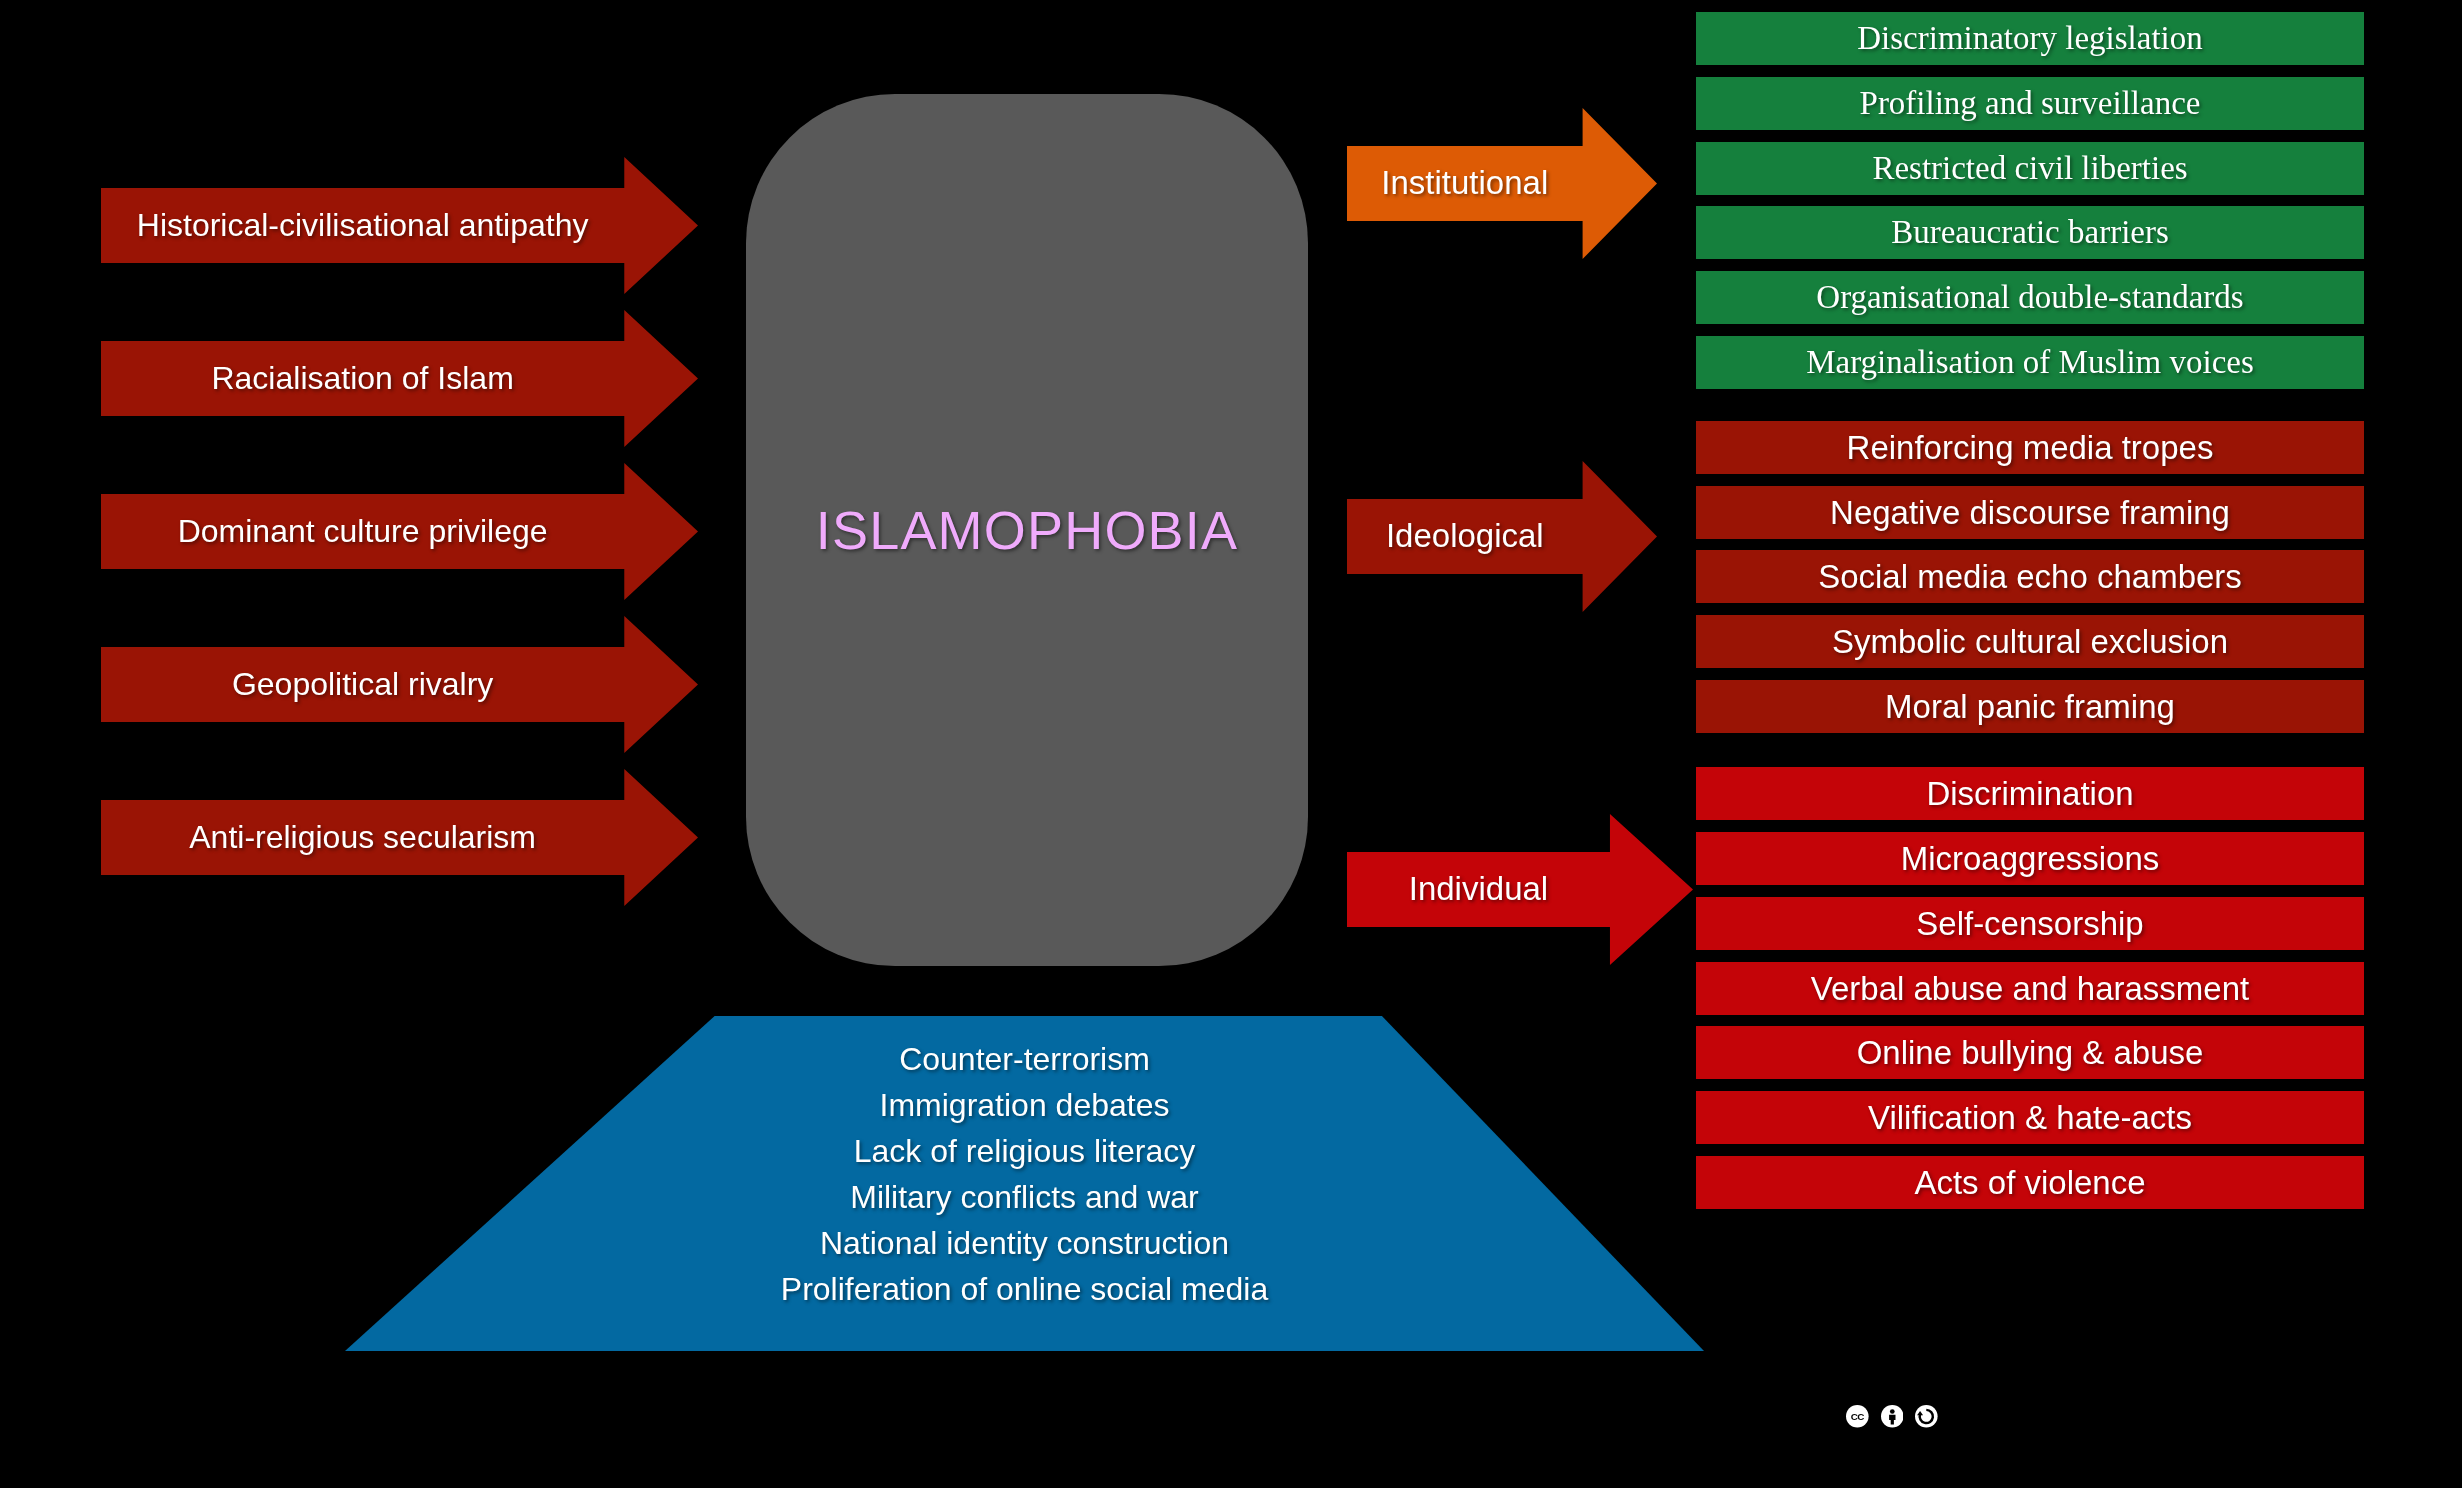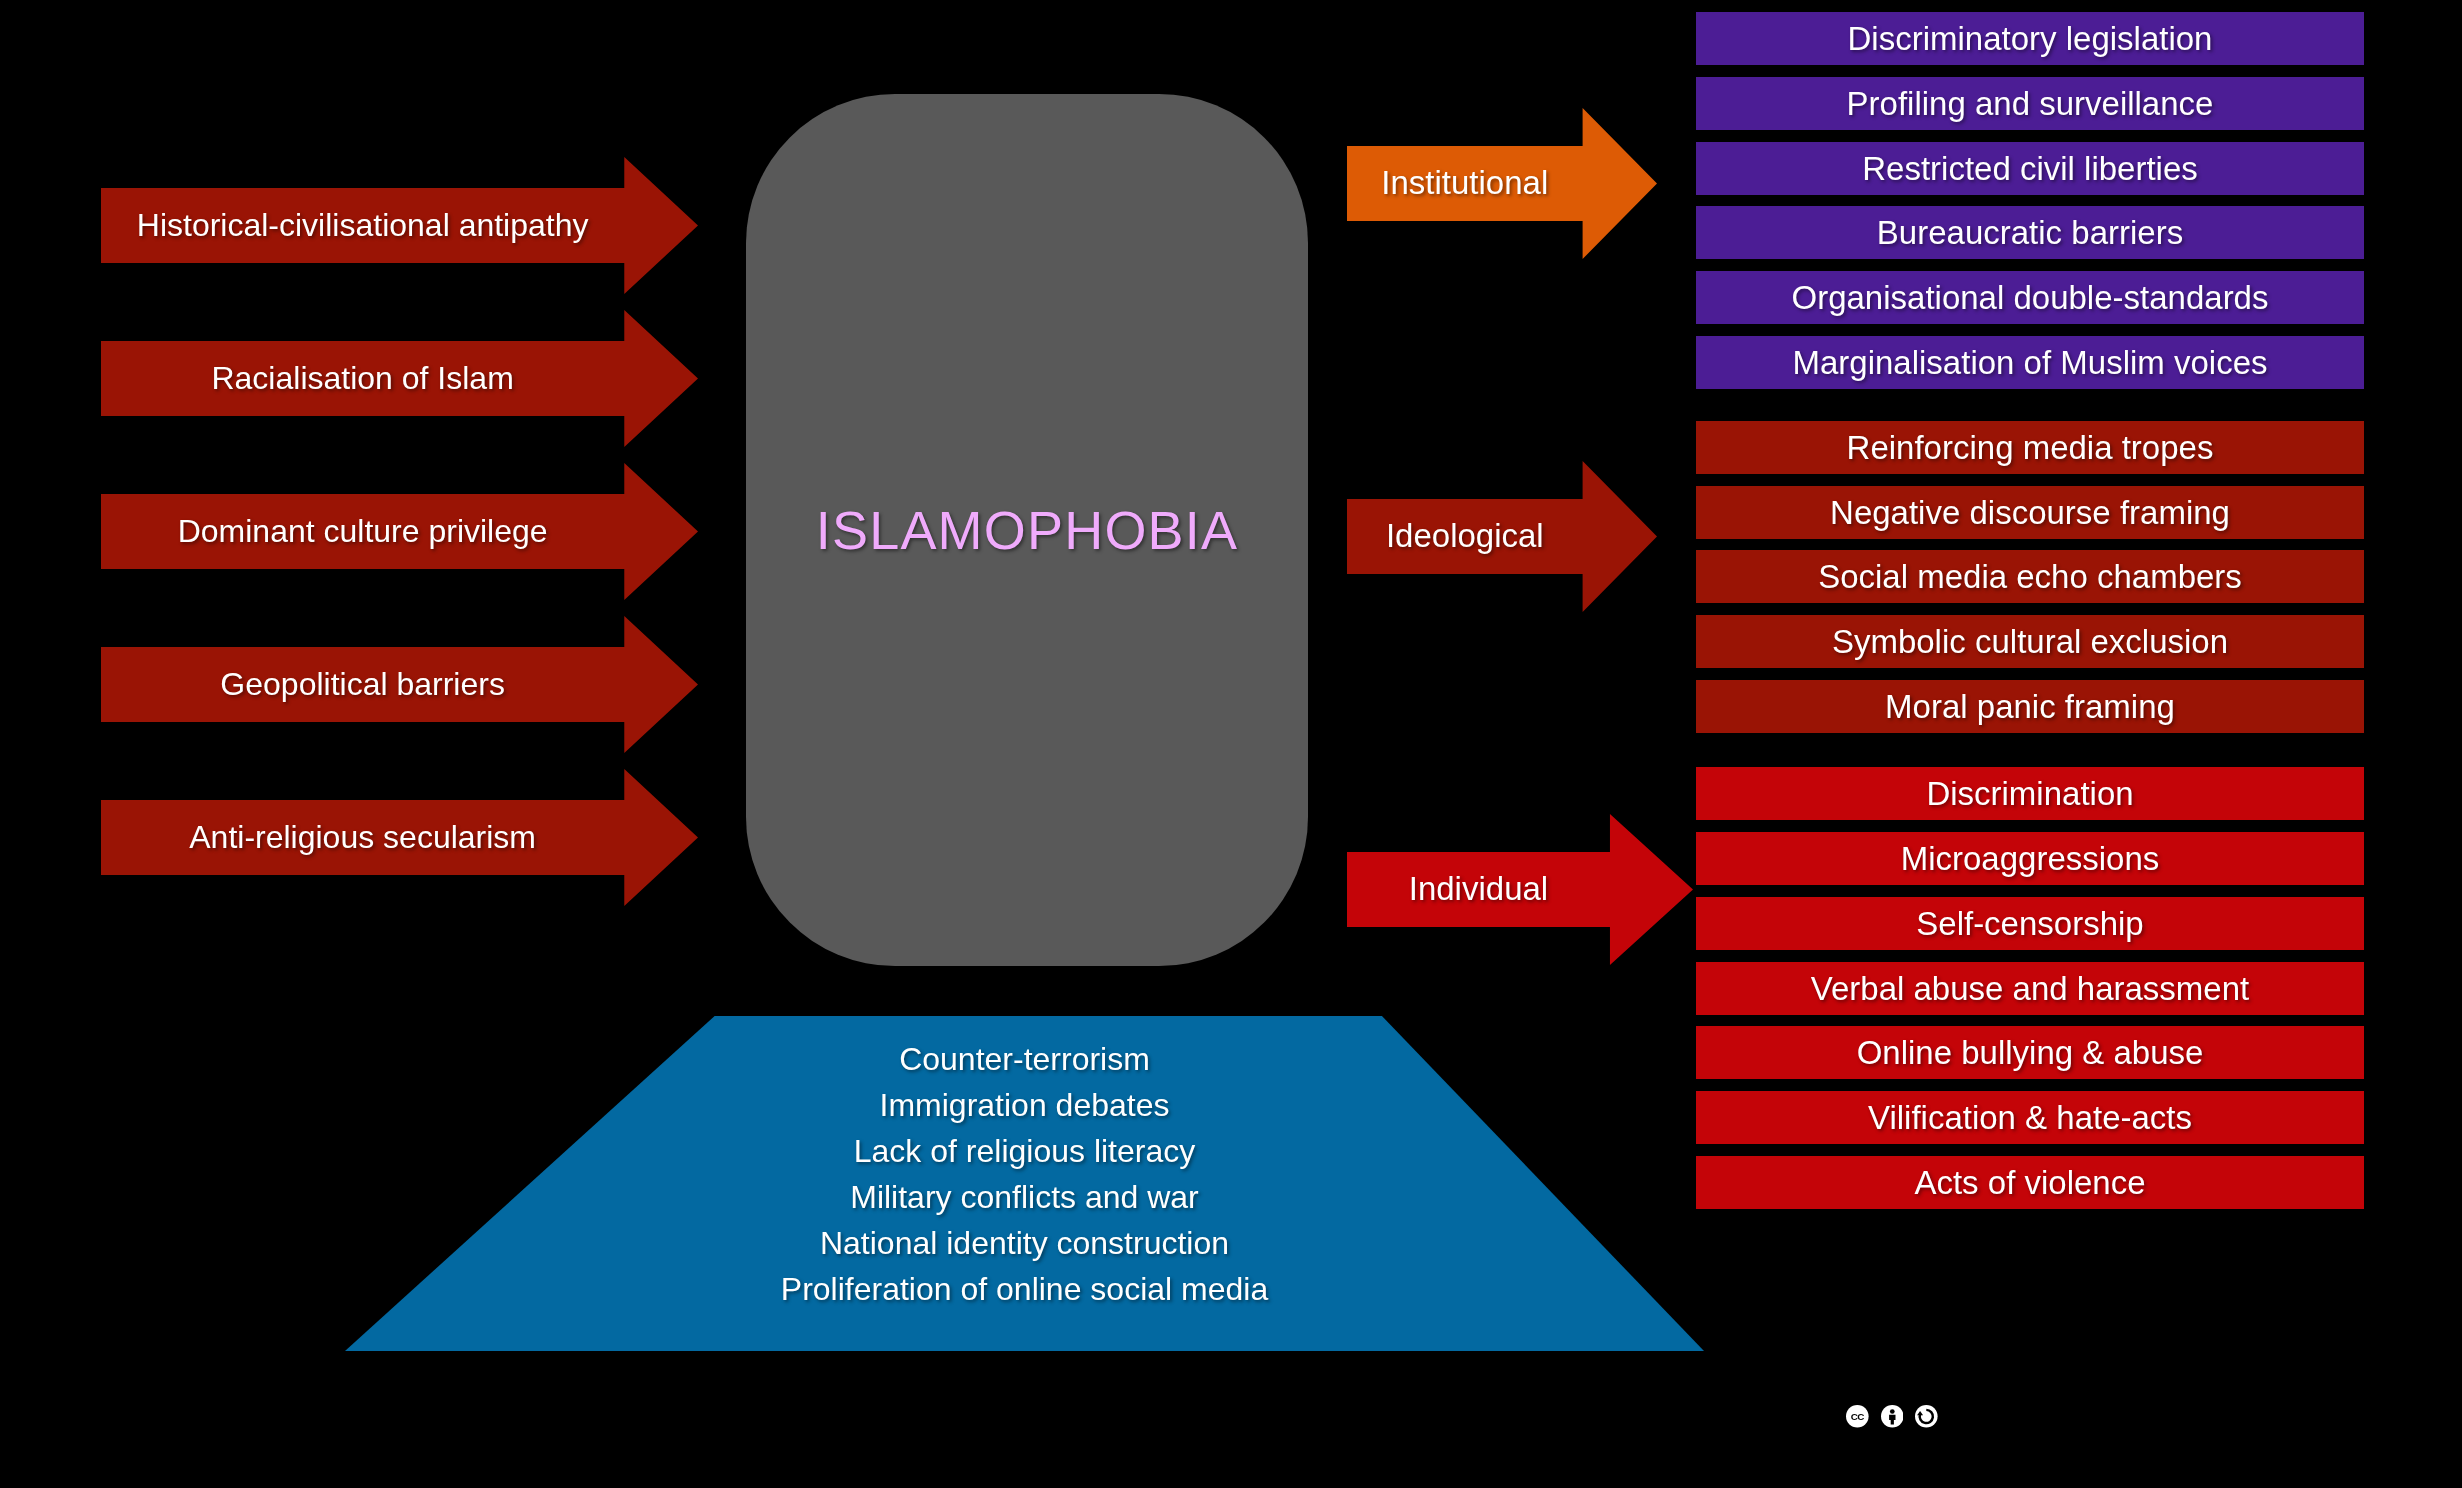--- a/index.html
+++ b/index.html
@@ -49,21 +49,21 @@
   }
   #arrow-institutional{background:#DD5B05;}
   #arrow-ideological{background:#9A1405;}
   #arrow-individual{background:#C40408;padding-left:36px;}
   
   .bar{
     position:absolute;left:1696px;width:668px;height:53px;
     display:flex;align-items:center;justify-content:center;
     font-size:33px;
   }
-  .bar.g1{background:#4c1d95;}
+  .bar.g1{background:#15803d;font-family:Liberation Serif, serif;}
   .bar.g2{background:#9A1405;}
   .bar.g3{background:#C40408;}
   
   #context-trapezoid{
     position:absolute;left:345px;top:1016px;width:1359px;height:335px;
     background:#0369a1;
     clip-path:polygon(27.2% 0,76.3% 0,100% 100%,0 100%);
   }
   #context-trapezoid .lines{
     position:absolute;left:0;top:20px;width:100%;
@@ -87,21 +87,21 @@
   <div class="cause-arrow" style="top:157px">
     <span class="lbl shape-text">Historical-civilisational antipathy</span>
   </div>
   <div class="cause-arrow" style="top:310px">
     <span class="lbl shape-text">Racialisation of Islam</span>
   </div>
   <div class="cause-arrow" style="top:463px">
     <span class="lbl shape-text">Dominant culture privilege</span>
   </div>
   <div class="cause-arrow" style="top:616px">
-    <span class="lbl shape-text">Geopolitical barriers</span>
+    <span class="lbl shape-text">Geopolitical rivalry</span>
   </div>
   <div class="cause-arrow" style="top:769px">
     <span class="lbl shape-text">Anti-religious secularism</span>
   </div>
 
   <div id="center-box">
     <span class="title">ISLAMOPHOBIA</span>
   </div>
 
   <div id="arrow-institutional" class="cat-arrow" style="top:108px">

